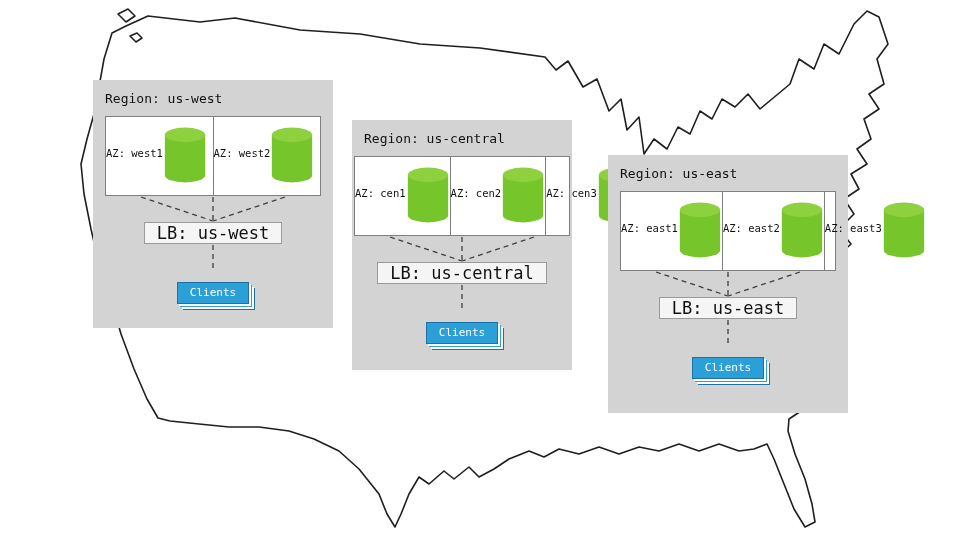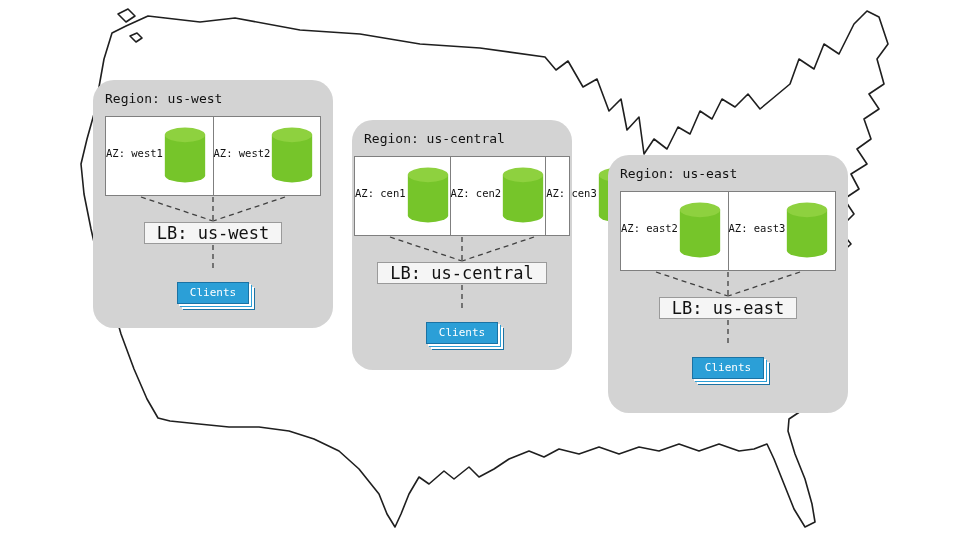--- a/index.html
+++ b/index.html
@@ -8,21 +8,21 @@
     background:#ffffff;
     font-family:"DejaVu Sans Mono","Liberation Mono",monospace;
   }
   .map-layer{position:absolute;left:0;top:0;width:960px;height:540px;z-index:0;}
   .map-outline{fill:#ffffff;stroke:var(--map-stroke,#1f1f1f);stroke-width:1.6;stroke-linejoin:round;}
 
   .region{
     position:absolute;z-index:2;
     background:var(--region-bg,#d3d3d3);
     display:flex;flex-direction:column;align-items:center;
-    padding:10px 12px;box-sizing:border-box;border-radius:21px;
+    padding:10px 12px;box-sizing:border-box;
   }
   .region-west{left:93px;top:80px;width:240px;height:248px;}
   .region-central{left:352px;top:120px;width:220px;height:250px;}
   .region-east{left:608px;top:155px;width:240px;height:258px;}
 
   .region-title{
     align-self:flex-start;font-size:13px;color:#111;line-height:18px;height:18px;
     white-space:nowrap;
   }
   .az-box{
@@ -160,20 +160,27 @@
   </svg>
   <div class="clients-box">
     <span>Clients</span>
   </div>
 </div>
 
 <div class="region region-east">
   <div class="region-title">Region: us-east</div>
   <div class="az-box">
     <div class="az-cell">
+      <div class="az-label">AZ: east1</div>
+      <svg class="cylinder" viewBox="0 0 48 62">
+        <path class="cyl-body" d="M2 9 L2 53 A22 8 0 0 0 46 53 L46 9 Z"></path>
+        <ellipse class="cyl-top" cx="24" cy="9" rx="22" ry="8"></ellipse>
+      </svg>
+    </div>
+    <div class="az-cell">
       <div class="az-label">AZ: east2</div>
       <svg class="cylinder" viewBox="0 0 48 62">
         <path class="cyl-body" d="M2 9 L2 53 A22 8 0 0 0 46 53 L46 9 Z"></path>
         <ellipse class="cyl-top" cx="24" cy="9" rx="22" ry="8"></ellipse>
       </svg>
     </div>
     <div class="az-cell">
       <div class="az-label">AZ: east3</div>
       <svg class="cylinder" viewBox="0 0 48 62">
         <path class="cyl-body" d="M2 9 L2 53 A22 8 0 0 0 46 53 L46 9 Z"></path>

